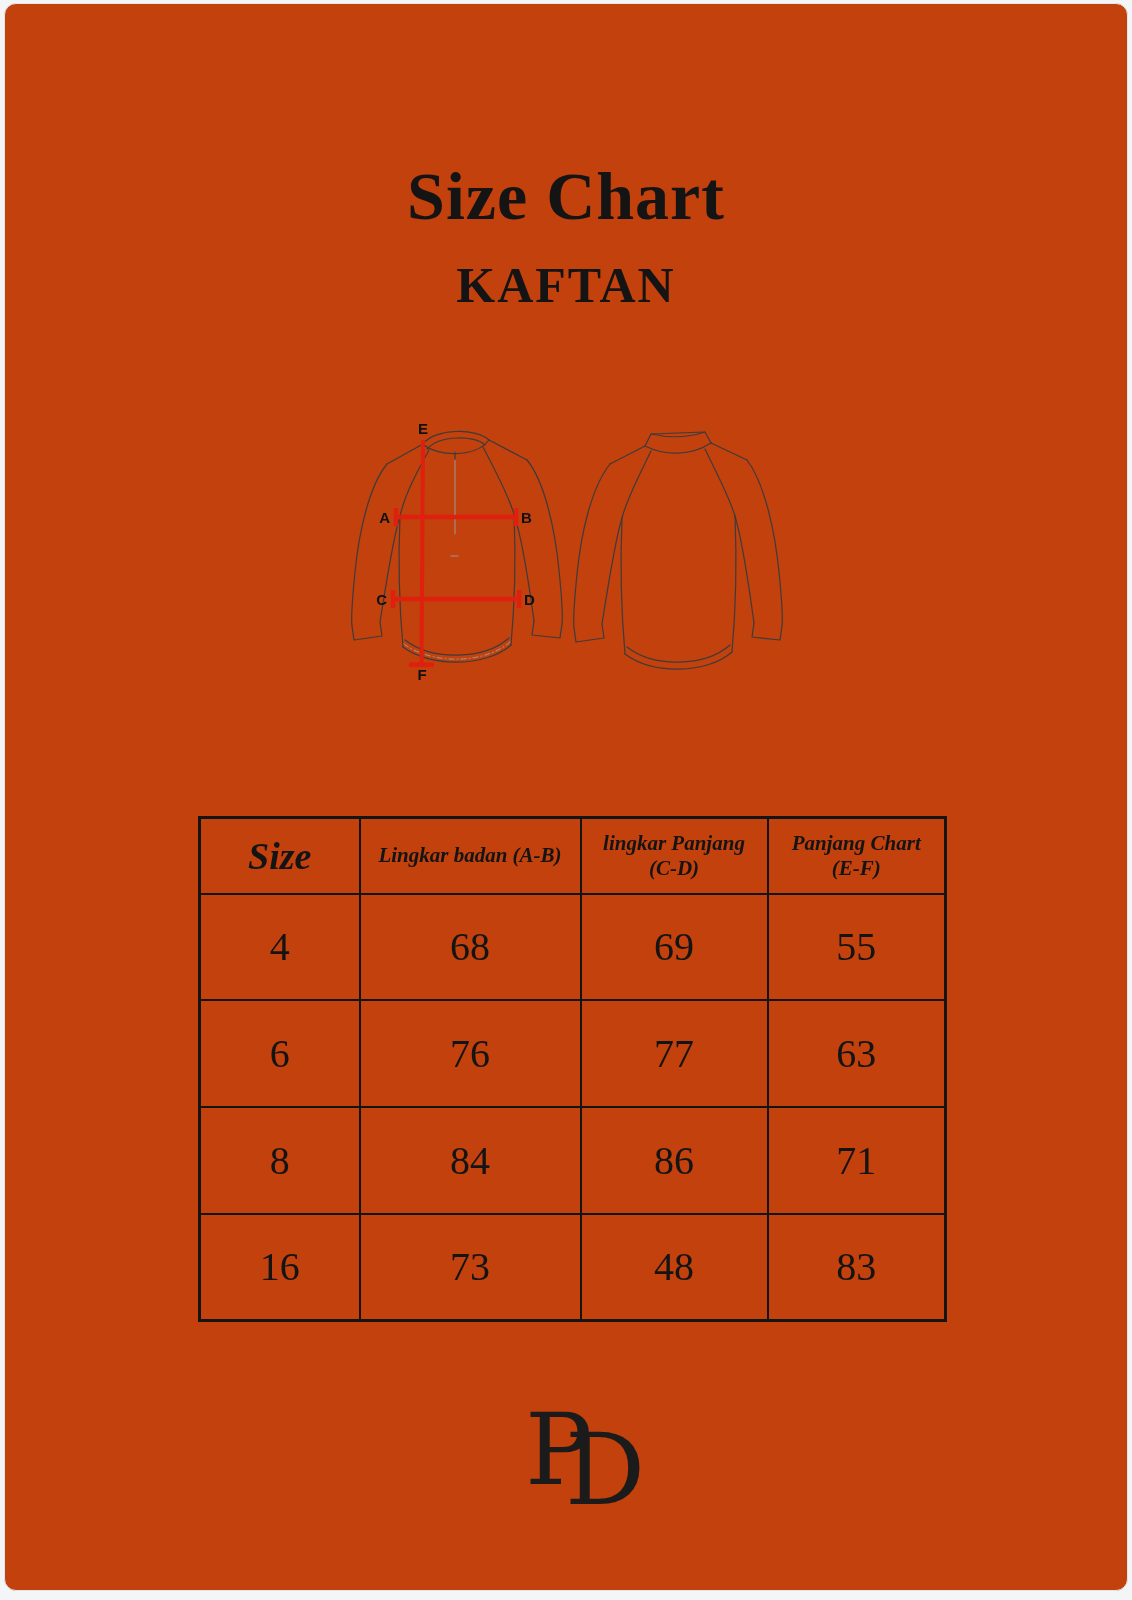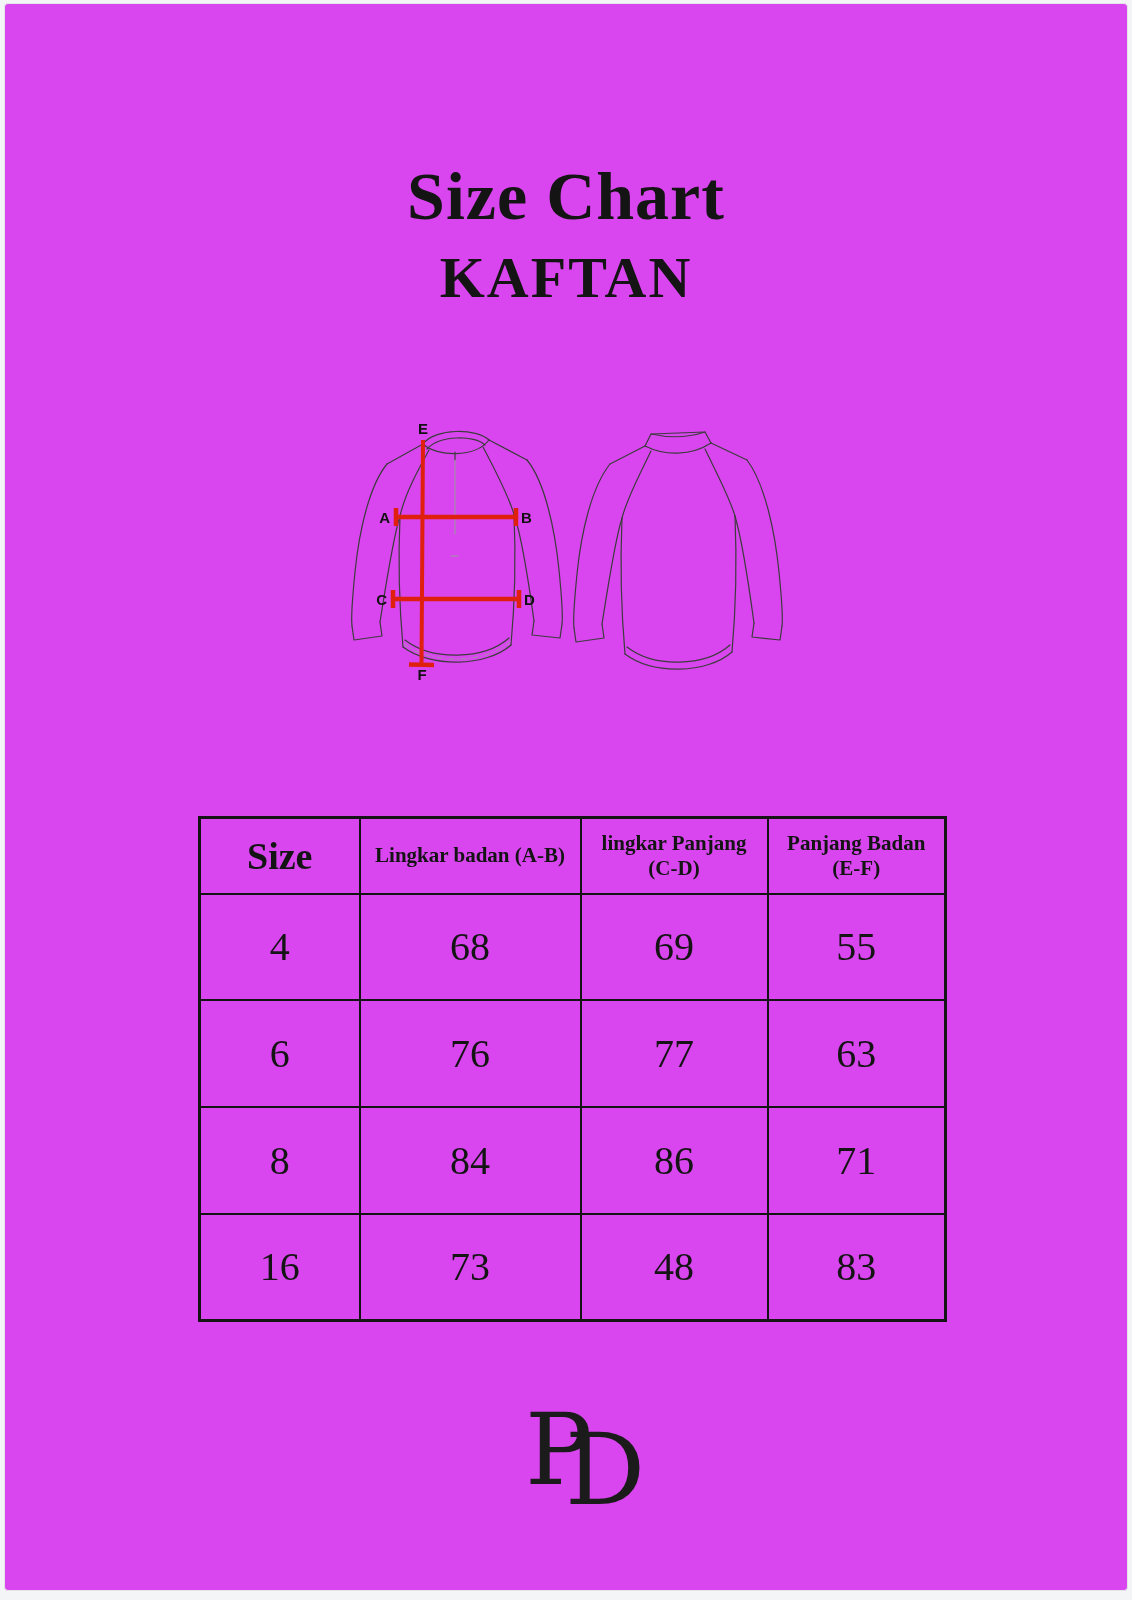--- a/index.html
+++ b/index.html
@@ -6,56 +6,56 @@
   body {
     width: 1132px; height: 1600px;
     background: #f4f5f6;
     font-family: "Liberation Serif", serif;
     color: #141414;
     position: relative;
     overflow: hidden;
   }
   .page {
     position: absolute; inset: 3px 4px 9px 4px;
-    background: #d946ef;
+    background: #c2410c;
     border: 1px solid #e3e5e7;
-    border-radius: 4px;
+    border-radius: 12px;
   }
   .title-wrap {
     position: absolute; top: 158px; left: 0; right: 0;
     text-align: center;
   }
   .title-line1 {
     font-size: 68px; font-weight: 600; line-height: 1.0;
     letter-spacing: 1px;
   }
   .title-line2 {
-    font-size: 58px; font-weight: 600; line-height: 1.0;
-    margin-top: 19px; letter-spacing: 2px;
+    font-size: 50px; font-weight: 600; line-height: 1.0;
+    margin-top: 30px; letter-spacing: 2px;
   }
   .diagram-front { position: absolute; left: 338px; top: 416px; }
   .diagram-back  { position: absolute; left: 556px; top: 420px; }
 
   .sketch { fill: none; stroke: #3c3c3c; stroke-width: 1.2; stroke-linecap: round; stroke-linejoin: round; }
   .sketch-faint { fill: none; stroke: #9a9a9a; stroke-width: 1; }
   .measure { fill: none; stroke-linecap: butt; }
   .measure-label { font-family: "Liberation Sans", sans-serif; font-weight: bold; font-size: 15px; fill: #111; }
 
   table.size-table {
     position: absolute; left: 193px; top: 812px;
     width: 746px; height: 506px;
     border-collapse: collapse; table-layout: fixed;
     border: 3px solid #141414;
   }
   .size-table th, .size-table td {
     border: 2px solid #141414;
     text-align: center; vertical-align: middle;
     padding: 0;
   }
-  .size-table thead tr { height: 76px; }
+  .size-table thead tr { height: 76px; font-style: italic; }
   .size-table tbody tr { height: 71px; }
   .th-size { font-size: 38px; font-weight: 600; }
   .th-col  { font-size: 21px; font-weight: 600; line-height: 1.2; }
   .cell-num { font-size: 40px; font-weight: normal; }
   .logo { position: absolute; left: 500px; top: 1388px; }
   .logo text { font-family: "DejaVu Serif", serif; fill: #1b1b1b; }
 </style>
 </head>
 <body>
 
@@ -158,21 +158,21 @@
           <div>Size</div>
         </th>
         <th class="th-col">
           <div>Lingkar badan (A-B)</div>
         </th>
         <th class="th-col">
           <div>lingkar Panjang</div>
           <div>(C-D)</div>
         </th>
         <th class="th-col">
-          <div>Panjang Badan</div>
+          <div>Panjang Chart</div>
           <div>(E-F)</div>
         </th>
       </tr>
     </thead>
     <tbody>
       <tr>
         <td class="cell-num">4</td>
         <td class="cell-num">68</td>
         <td class="cell-num">69</td>
         <td class="cell-num">55</td>

